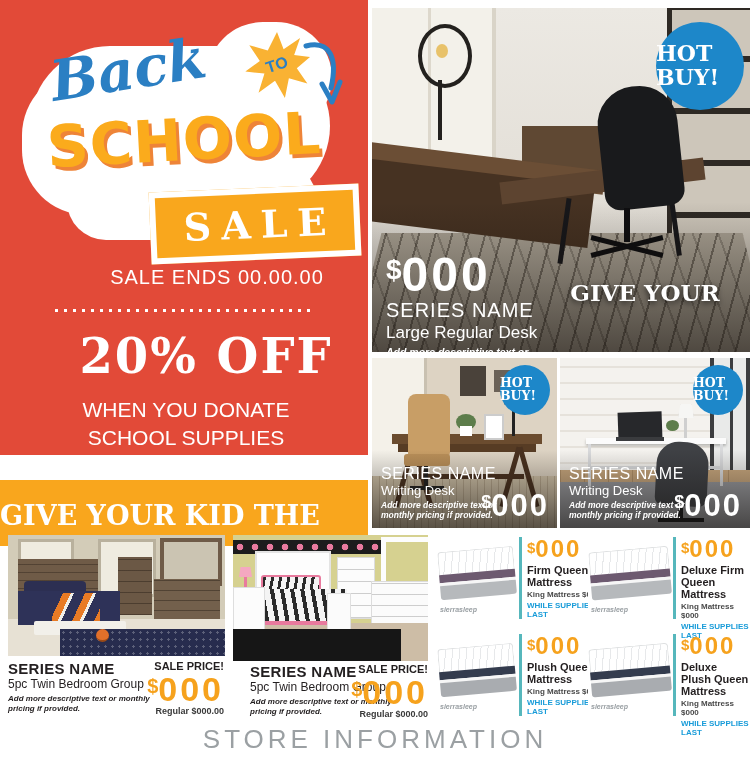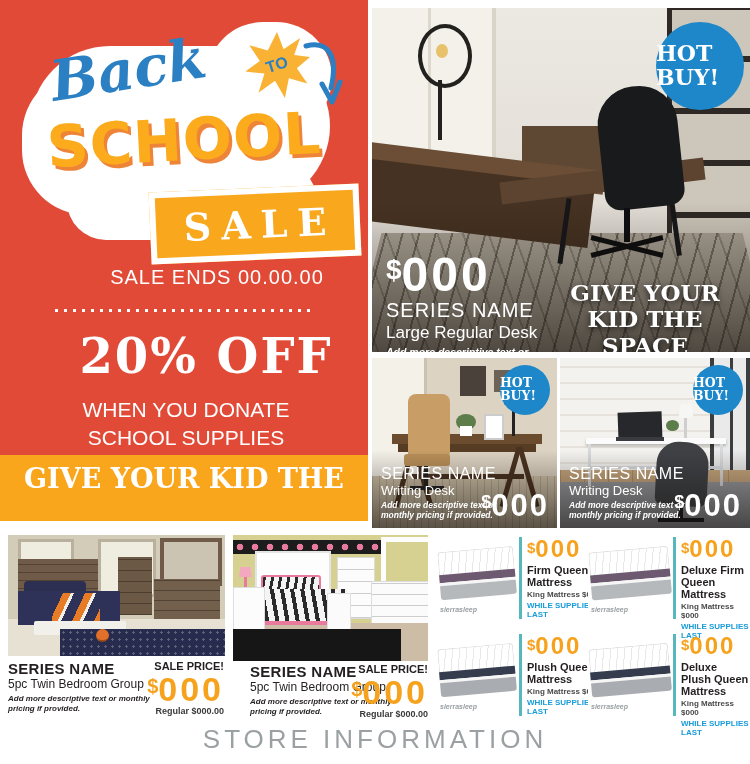--- a/index.html
+++ b/index.html
@@ -24,22 +24,22 @@
                text-shadow:3px 4px 0 #ee8438;letter-spacing:1px}
   #sale-box{left:138px;top:176px;width:198px;height:60px;background:#f9a71d;border:6px solid #fff;
             transform:rotate(-2.5deg);display:flex;align-items:center;justify-content:center}
   #sale-box span{color:#fff;font-size:38px;letter-spacing:10px;padding-left:10px}
   #sale-ends{left:0;top:266px;width:434px;text-align:center;color:#fff;font-size:20px;letter-spacing:1px}
   #dotted{left:52px;top:308px;width:264px;height:5px;
           background-image:radial-gradient(circle,#fff 1.6px,transparent 1.9px);
           background-size:9px 5px;background-repeat:repeat-x}
   #discount{left:0;top:328px;width:412px;text-align:center;color:#fff;font-size:48px;letter-spacing:2px}
   #donate{left:0;top:396px;width:372px;text-align:center;color:#fff;font-size:21px;line-height:1.35}
-  #yellow-banner{left:0;top:455px;width:368px;height:66px;background:#f9a61d;color:#fff;
-                 text-align:center;font-size:27px;line-height:1.2;padding-top:8px;box-sizing:border-box}
+  #yellow-banner{left:0;top:480px;width:368px;height:66px;background:#f9a61d;color:#fff;
+                 text-align:left;font-size:27px;line-height:1.2;padding-top:20px;box-sizing:border-box}
 
   
   .photo{position:absolute;overflow:hidden}
   .shape{position:absolute}
   .overlay{position:absolute;left:0;right:0;bottom:0;z-index:2}
   .hotbuy{position:absolute;background:#1d87c9;border-radius:50%;color:#fff;text-align:left;
           font-family:"DejaVu Serif",serif;font-weight:bold;z-index:4}
   .hotbuy.big{width:88px;height:88px;right:6px;top:14px;font-size:22px;line-height:1.1;padding-top:19px;box-sizing:border-box}
   .hotbuy.small{width:50px;height:50px;right:7px;top:7px;font-size:12.5px;line-height:1.05;padding-top:11px;box-sizing:border-box}
 
@@ -163,21 +163,20 @@
     </div>
     <div id="hero-series">SERIES NAME</div>
     <div id="hero-product">Large Regular Desk</div>
     <div class="descr">
       <div>Add more descriptive text or</div>
 
     </div>
   </div>
   <div class="abs slab" id="hero-tagline">
     <div>GIVE YOUR</div>
-    <div>KID THE SPACE</div>
 
   </div>
 </div>
 
 <div class="photo" style="left:372px;top:358px;width:185px;height:170px;background:#ddd3c3">
   <div class="shape" style="left:0;top:0;width:52px;height:128px;background:#f4f1e9;border-right:3px solid #c9c1b1"></div>
   <div class="shape" style="left:88px;top:8px;width:26px;height:30px;background:#4a423a"></div>
   <div class="shape" style="left:122px;top:12px;width:34px;height:22px;background:#6b6258"></div>
   <div class="shape" style="left:0;top:118px;width:185px;height:52px;background:#cfc2a9;background-image:repeating-linear-gradient(90deg,rgba(120,100,75,.28) 0 1px,transparent 1px 7px)"></div>
   <div class="shape" style="left:20px;top:76px;width:150px;height:10px;background:#6b4c2f"></div>

